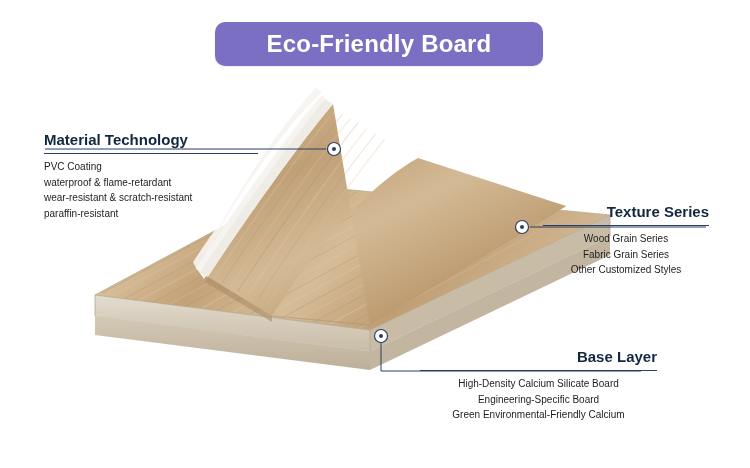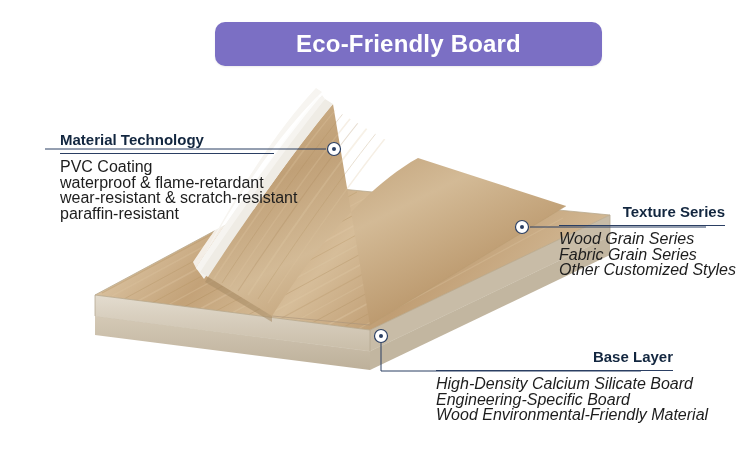--- a/index.html
+++ b/index.html
@@ -19,51 +19,50 @@
     inset: 0;
     width: 750px;
     height: 468px;
   }
 
   
   .title-pill {
     position: absolute;
     left: 215px;
     top: 22px;
-    width: 387px;
+    width: 328px;
     height: 44px;
     background: #7b6fc4;
     border-radius: 10px;
     display: flex;
     align-items: center;
     justify-content: center;
     box-shadow: 0 1px 2px rgba(0,0,0,0.08);
   }
   .title-pill span {
     color: #ffffff;
     font-size: 24px;
     font-weight: bold;
     letter-spacing: 0.2px;
     white-space: nowrap;
   }
 
   
   .callout {
     position: absolute;
-    margin-left: 16px;
   }
   .callout .headline {
     font-size: 15px;
     font-weight: bold;
     color: #12263f;
     white-space: nowrap;
     line-height: 18px;
   }
   .callout .bullets {
-    font-size: 16px;
+    font-size: 10px;
     color: #1d1d1d;
     line-height: 15.5px;
     white-space: nowrap;
     margin-top: 5px;
   }
   .callout .rule {
     height: 1px;
     background: #2b3f63;
     margin-top: 4px;
   }
@@ -80,22 +79,21 @@
     width: 166px;
     text-align: right;
   }
   .c-base {
     left: 420px;
     top: 348px;
     width: 237px;
     text-align: right;
   }
   .c-base .bullets, .c-texture .bullets {
-    text-align: left;
-    font-style: italic;
+    text-align: center;
   }
 
   
   svg.art {
     position: absolute;
     left: 0;
     top: 0;
     width: 750px;
     height: 468px;
   }
@@ -282,17 +280,17 @@
       <div>Other Customized Styles</div>
     </div>
   </div>
 
   <div class="callout c-base">
     <div class="headline">Base Layer</div>
     <div class="rule"></div>
     <div class="bullets">
       <div>High-Density Calcium Silicate Board</div>
       <div>Engineering-Specific Board</div>
-      <div>Wood Environmental-Friendly Material</div>
+      <div>Green Environmental-Friendly Calcium</div>
     </div>
   </div>
 
 </div>
 
 </body></html>

